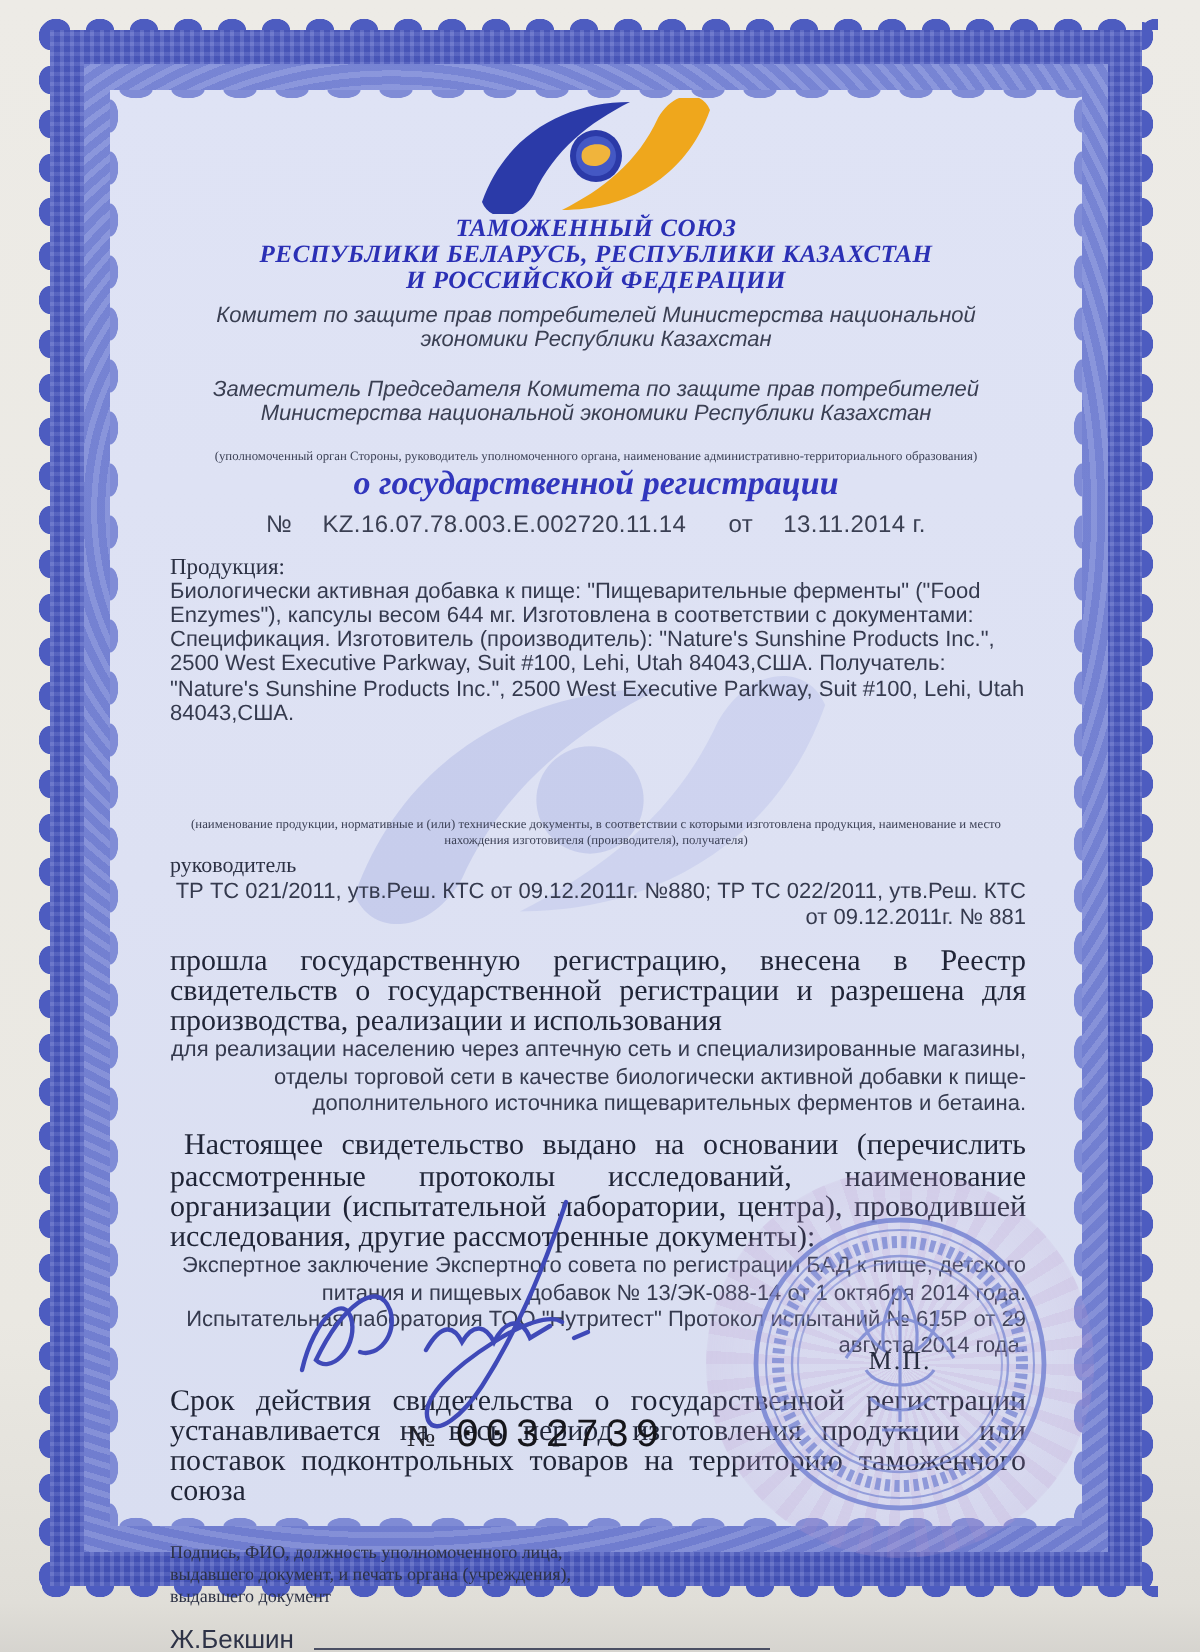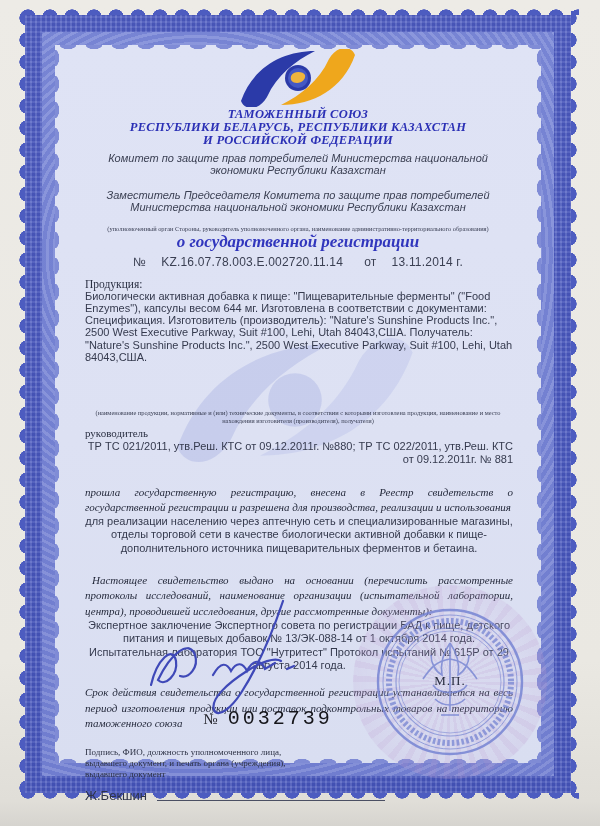--- a/index.html
+++ b/index.html
@@ -69,23 +69,23 @@
   .numline .gap2{display:inline-block;width:8px;}
 
   .block-left{text-align:left;margin:9px 2px 0 4px;}
   .prod-label{font-family:"Liberation Serif",serif;font-size:11.5px;line-height:12px;color:#2c3144;}
   .prod-desc{font-size:11px;line-height:12.3px;color:#353a4e;}
   .wm-spacer{height:34px;}
 
   .compl{font-family:"Liberation Serif",serif;font-size:11px;line-height:11px;color:#2c3144;text-align:left;margin:3px 0 0 4px;}
   .regs{font-size:11px;line-height:13.5px;color:#353a4e;text-align:right;margin:1px 2px 0 4px;}
 
-  .para-serif{font-family:"Liberation Serif",serif;font-size:11px;line-height:15.2px;
-              color:#1f2436;text-align:justify;margin:18px 2px 0 4px;font-style:italic;}
-  .para-sans{font-size:11px;line-height:13.4px;color:#353a4e;text-align:center;margin:0 2px 0 4px;}
+  .para-serif{font-family:"Liberation Serif",serif;font-size:15px;line-height:15.2px;
+              color:#1f2436;text-align:justify;margin:7px 2px 0 4px;}
+  .para-sans{font-size:11px;line-height:13.4px;color:#353a4e;text-align:right;margin:0 2px 0 4px;}
   .indent{text-indent:7px;}
 
   .validity{margin-top:13px;}
 
   .sig-note{font-family:"Liberation Serif",serif;font-size:9px;line-height:11px;color:#2c3144;
             text-align:left;margin:16px 0 0 4px;}
   .sig-row{display:flex;align-items:flex-end;text-align:left;margin:8px 0 0 4px;width:300px;}
   .sig-name{font-size:13px;color:#2e3347;padding-right:10px;white-space:nowrap;}
   .sig-rule{flex:1;border-bottom:1px solid #4a4f63;height:1px;margin-bottom:2px;}
 

